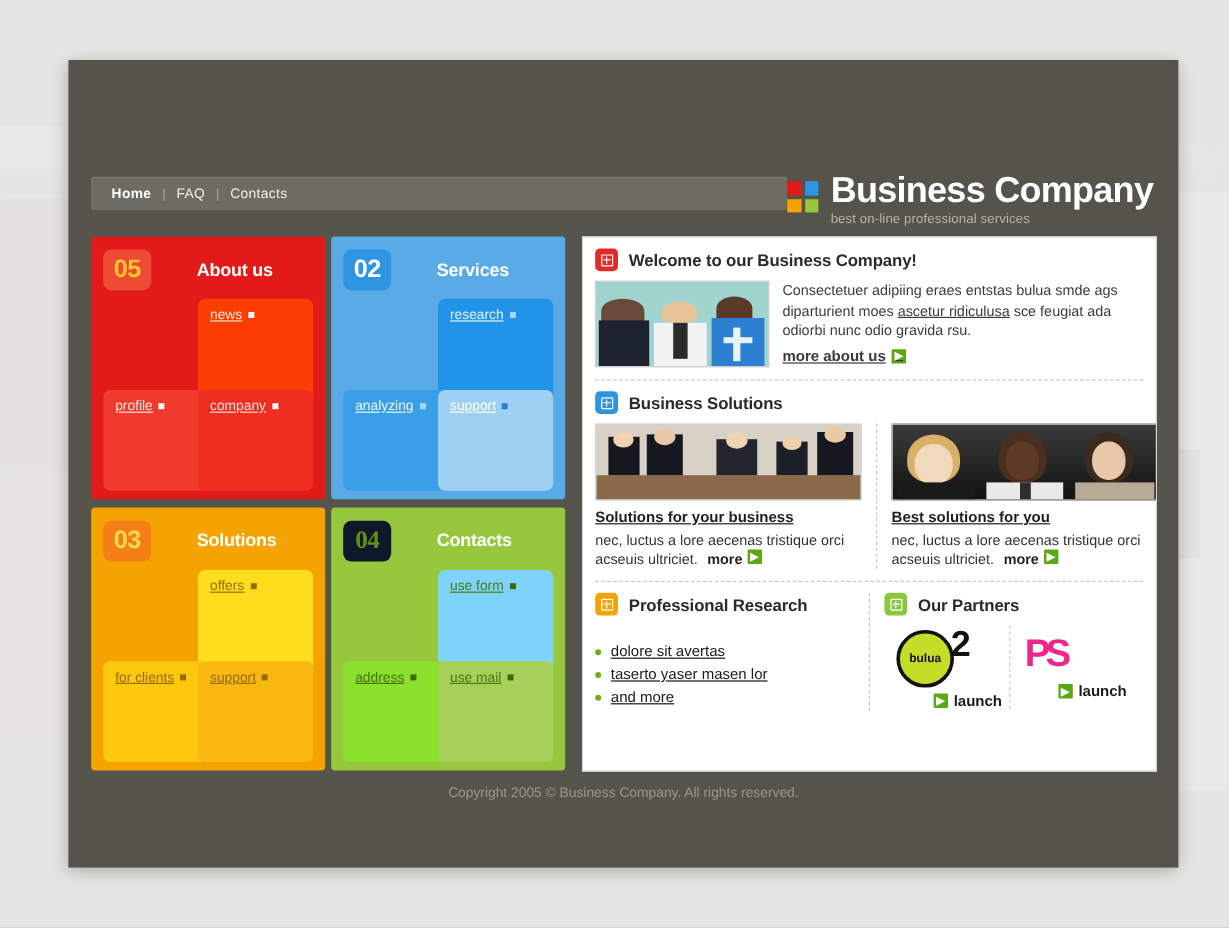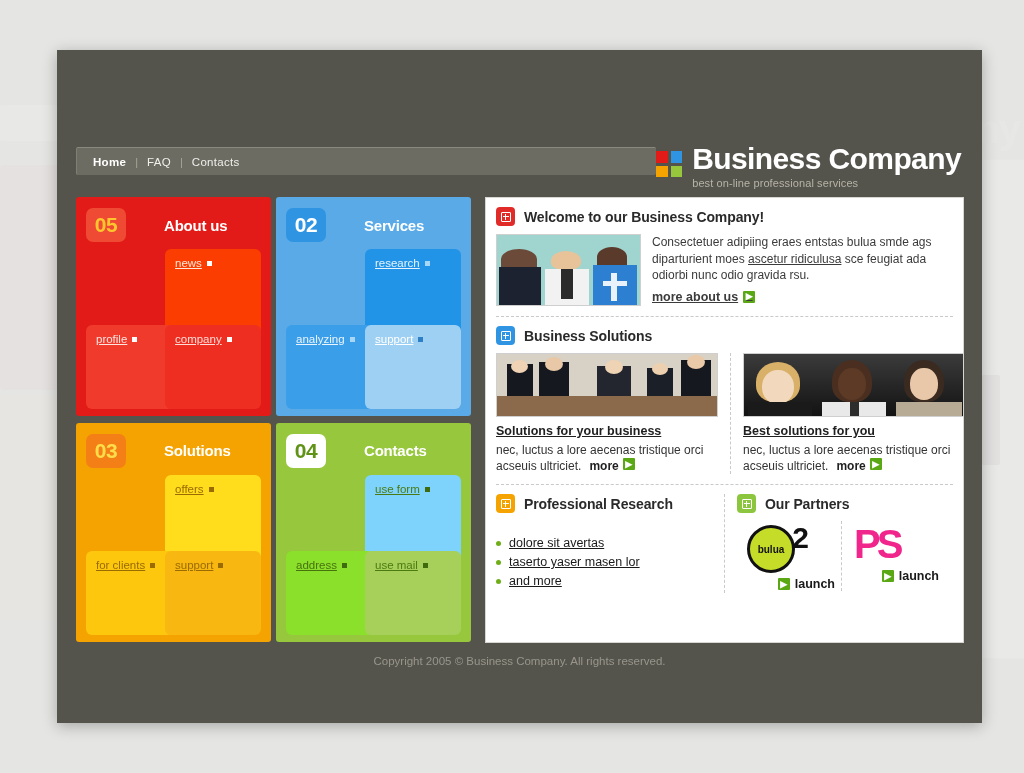--- a/index.html
+++ b/index.html
@@ -125,21 +125,21 @@
 
   
   .p-red    { background: #e21b18; }
   .p-blue   { background: #5aaae8; }
   .p-orange { background: #f5a300; }
   .p-green  { background: #96c73d; }
 
   .p-red .panel-num    { background: #ef4a33; color: #ffc62e; }
   .p-blue .panel-num   { background: #2f95e3; color: #ffffff; }
   .p-orange .panel-num { background: #f57f17; color: #ffde4a; }
-  .p-green .panel-num  { background: #ffffff; color: #5f9216; }
+  .p-green .panel-num  { background: #0f172a; color: #5f9216; font-family: Liberation Serif, serif; }
 
   .p-red .tile-tr  { background: #fb3d02; color: #ffe7d8; }
   .p-red .tile-bl  { background: #ef3a2c; color: #ffe4df; }
   .p-red .tile-br  { background: #ef2e22; color: #ffdcd7; }
   .p-red .sq { background: #ffffff; }
 
   .p-blue .tile-tr { background: #2294e8; color: #e4f3ff; }
   .p-blue .tile-bl { background: #3b9ee9; color: #e9f4ff; }
   .p-blue .tile-br { background: #9ed0f4; color: #ffffff; }
   .p-blue .tile-tr .sq, .p-blue .tile-bl .sq { background: #a8d6f7; }
@@ -232,21 +232,21 @@
     position: absolute; left: 0; top: 2px; width: 48px; height: 48px;
     border-radius: 50%; background: #c5dc28; border: 3px solid #111;
     display: flex; align-items: center; justify-content: center;
   }
   .logo-space .circ span { font-size: 10px; font-weight: bold; color: #111; }
   .logo-space .two {
     position: absolute; right: 0; top: 0; font-size: 30px;
     font-weight: bold; color: #111; line-height: 30px;
   }
   .logo-ps {
-    font-size: 40px; font-weight: bold; color: #f0268c;
+    font-size: 32px; font-weight: bold; color: #f0268c;
     letter-spacing: -4px; line-height: 46px; margin-left: 6px;
   }
 
   
   .footer {
     position: absolute; left: 0; right: 0; top: 605px;
     text-align: center; color: #98968c; font-size: 11.5px;
   }
 
   

